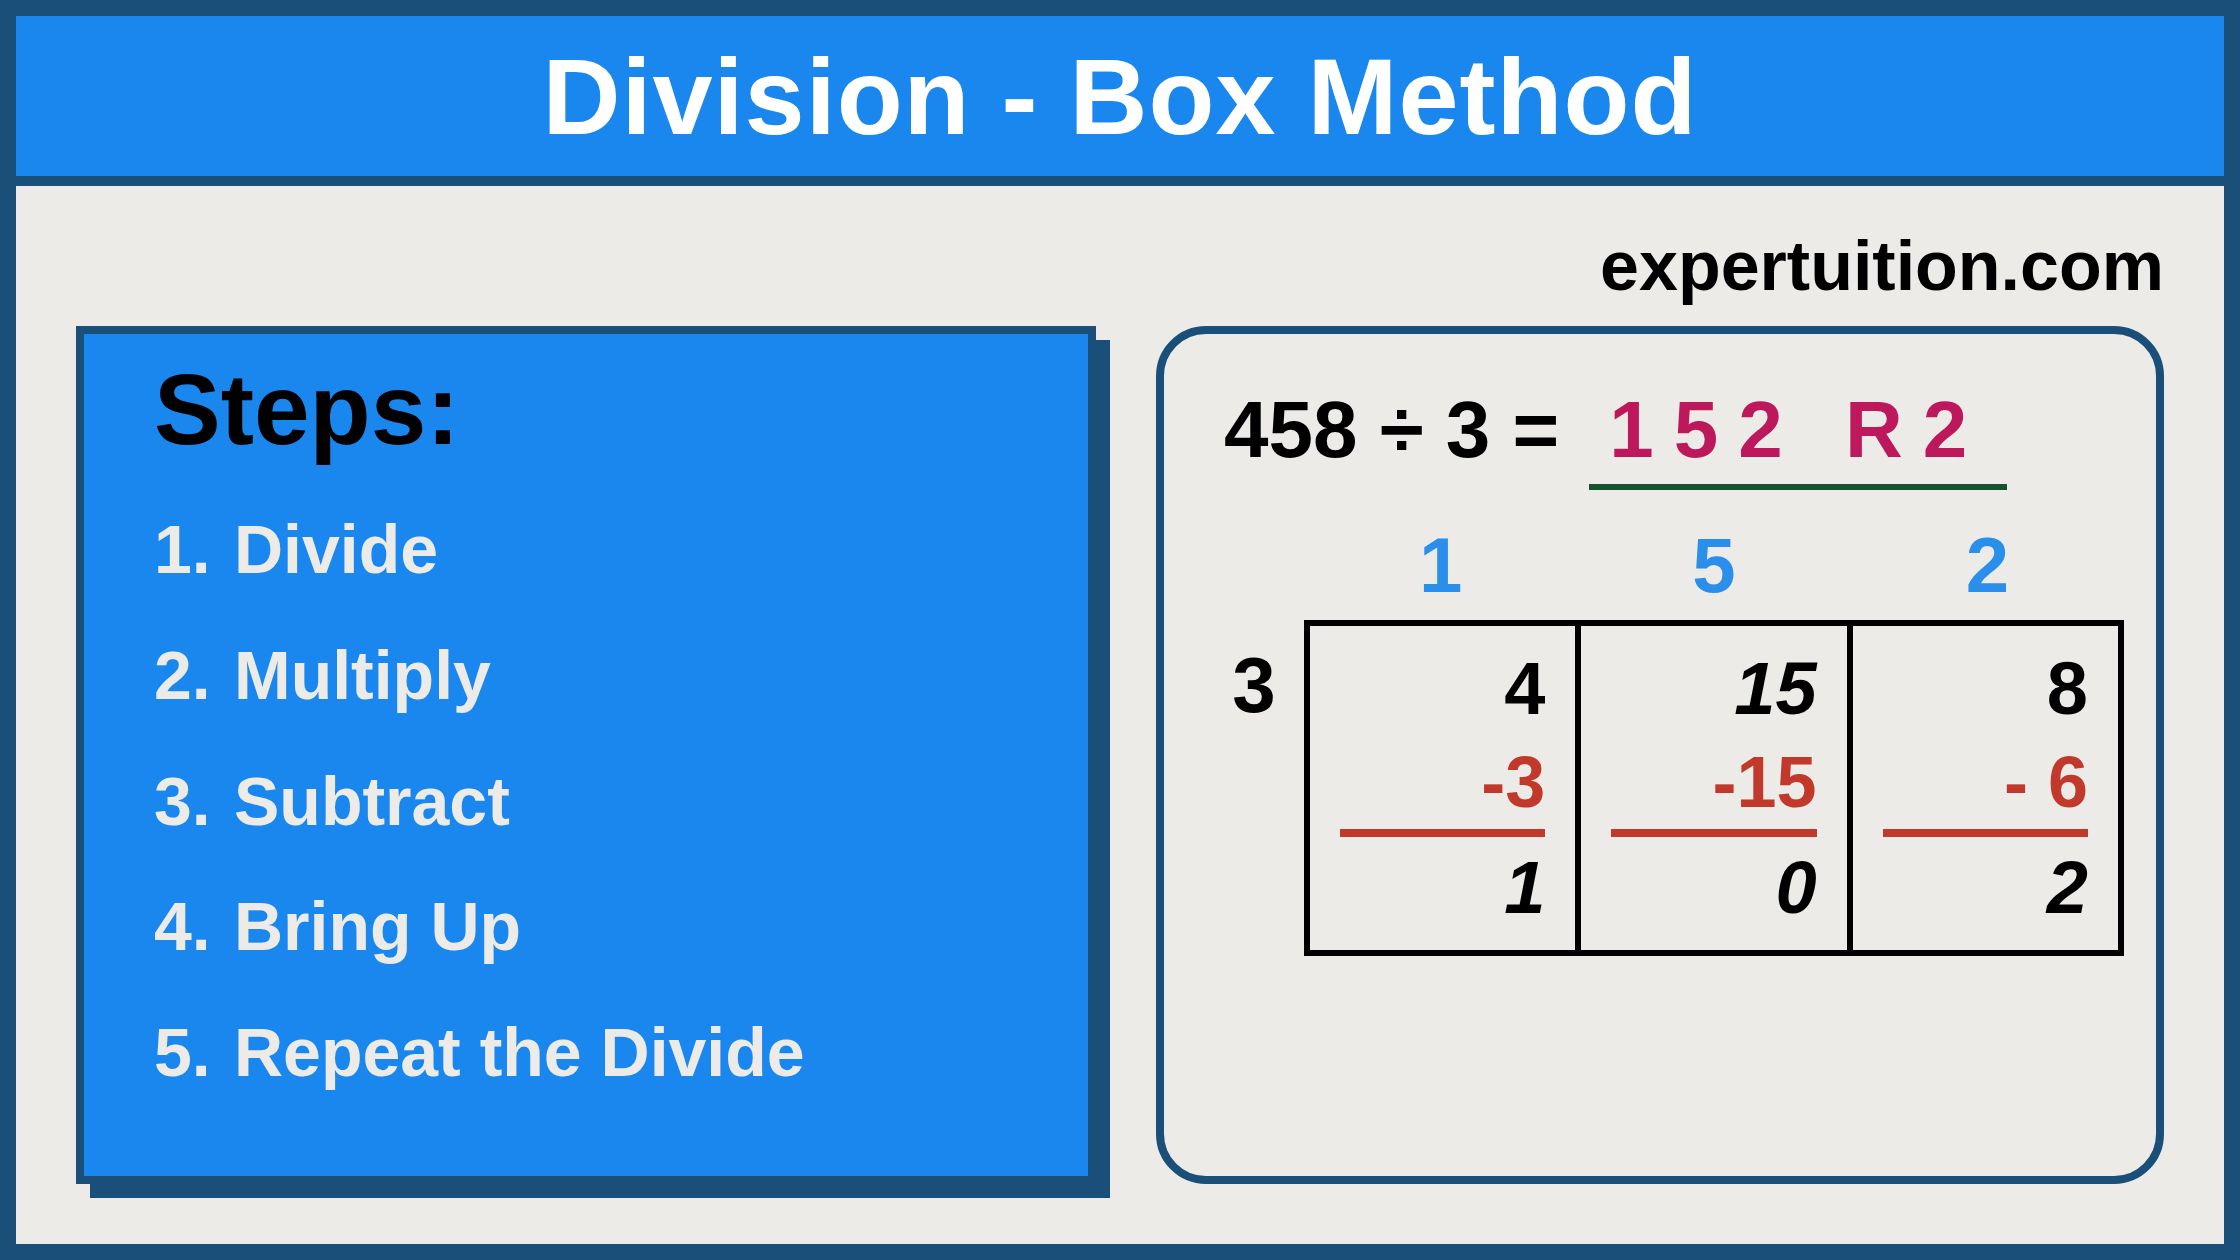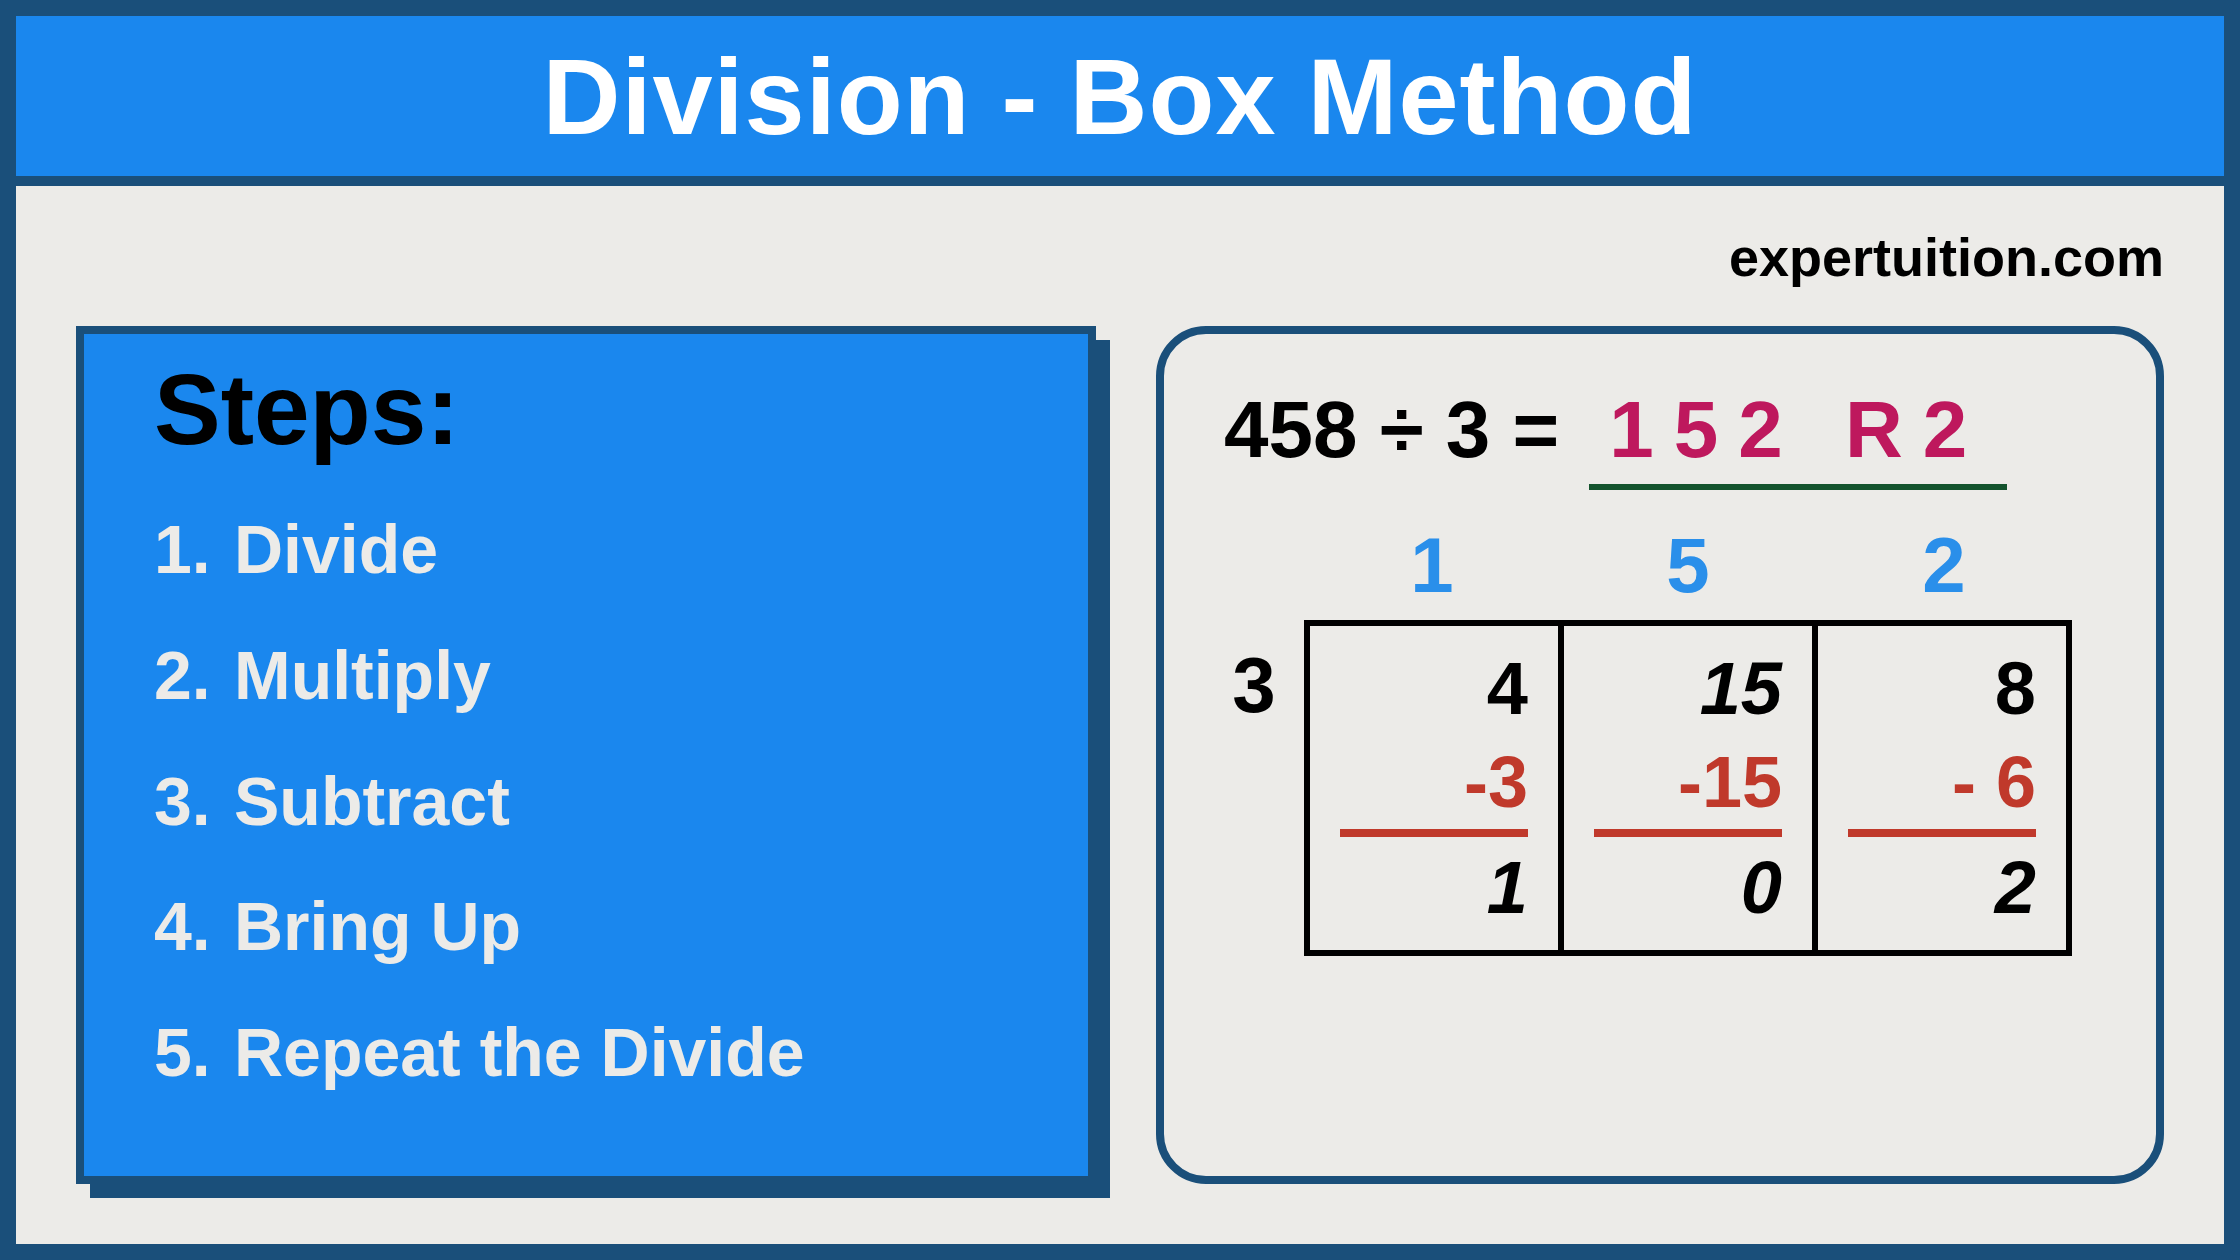--- a/index.html
+++ b/index.html
@@ -29,21 +29,21 @@
     color: #fff;
     font-size: 108px;
     font-weight: 900;
     letter-spacing: 1px;
     text-align: center;
   }
   .site {
     position: absolute;
     top: 210px;
     right: 60px;
-    font-size: 54px;
+    font-size: 70px;
     font-weight: 900;
     color: #000;
   }
   .content {
     position: absolute;
     top: 310px;
     left: 60px;
     right: 60px;
     bottom: 60px;
     display: flex;
@@ -71,21 +71,21 @@
   }
   .steps-list .num {
     display: inline-block;
     width: 80px;
   }
   .example-box {
     flex: 1;
     border: 8px solid #1a4f7a;
     border-radius: 50px;
     background: #ecebe8;
-    padding: 50px 84px 50px 60px;
+    padding: 50px 32px 50px 60px;
     position: relative;
   }
   .equation {
     font-size: 80px;
     font-weight: 900;
     color: #000;
     display: flex;
     align-items: baseline;
     gap: 30px;
     margin-bottom: 30px;

